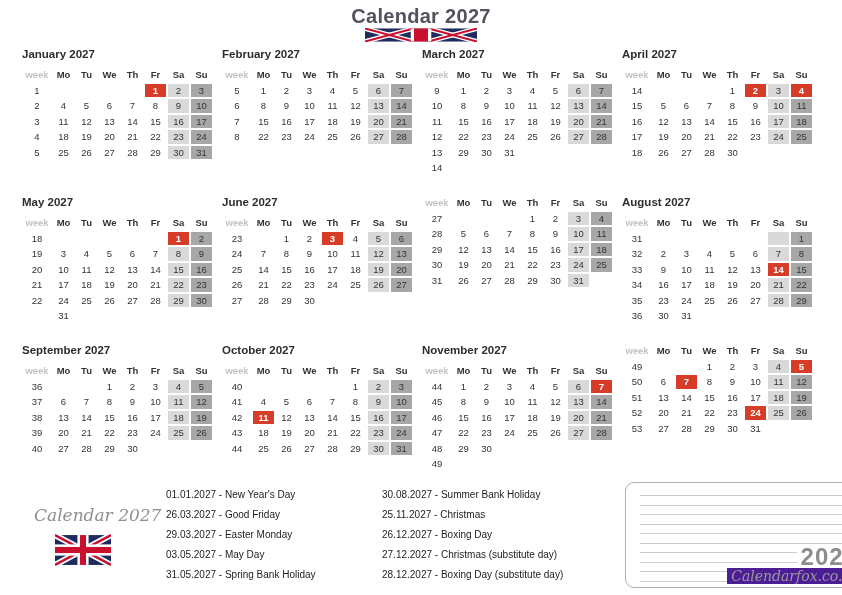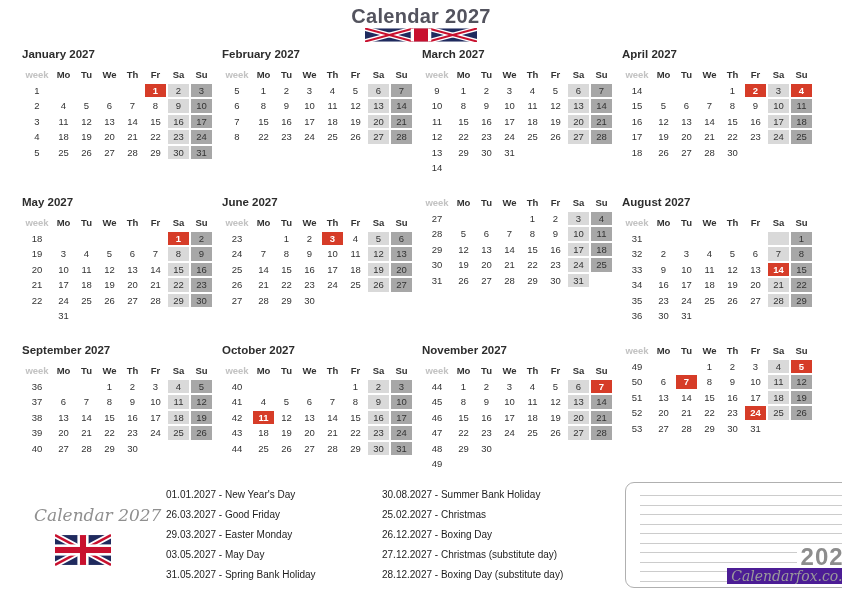--- a/index.html
+++ b/index.html
@@ -738,21 +738,21 @@
 <div class="holidays">
   <div class="hcol left">
       <div class="holiday-item">01.01.2027 - New Year's Day</div>
       <div class="holiday-item">26.03.2027 - Good Friday</div>
       <div class="holiday-item">29.03.2027 - Easter Monday</div>
       <div class="holiday-item">03.05.2027 - May Day</div>
       <div class="holiday-item">31.05.2027 - Spring Bank Holiday</div>
     </div>
   <div class="hcol right">
       <div class="holiday-item">30.08.2027 - Summer Bank Holiday</div>
-      <div class="holiday-item">25.02.2027 - Christmas</div>
+      <div class="holiday-item">25.11.2027 - Christmas</div>
       <div class="holiday-item">26.12.2027 - Boxing Day</div>
       <div class="holiday-item">27.12.2027 - Christmas (substitute day)</div>
       <div class="holiday-item">28.12.2027 - Boxing Day (substitute day)</div>
     </div>
 </div>
 
 <div class="logo-text">Calendar 2027</div>
 <svg class="logo-flag" width="56" height="32" viewBox="0 0 60 32">
   <rect width="60" height="32" style="fill:var(--navy)"></rect>
   <g style="stroke:#fff" stroke-width="6.5">

